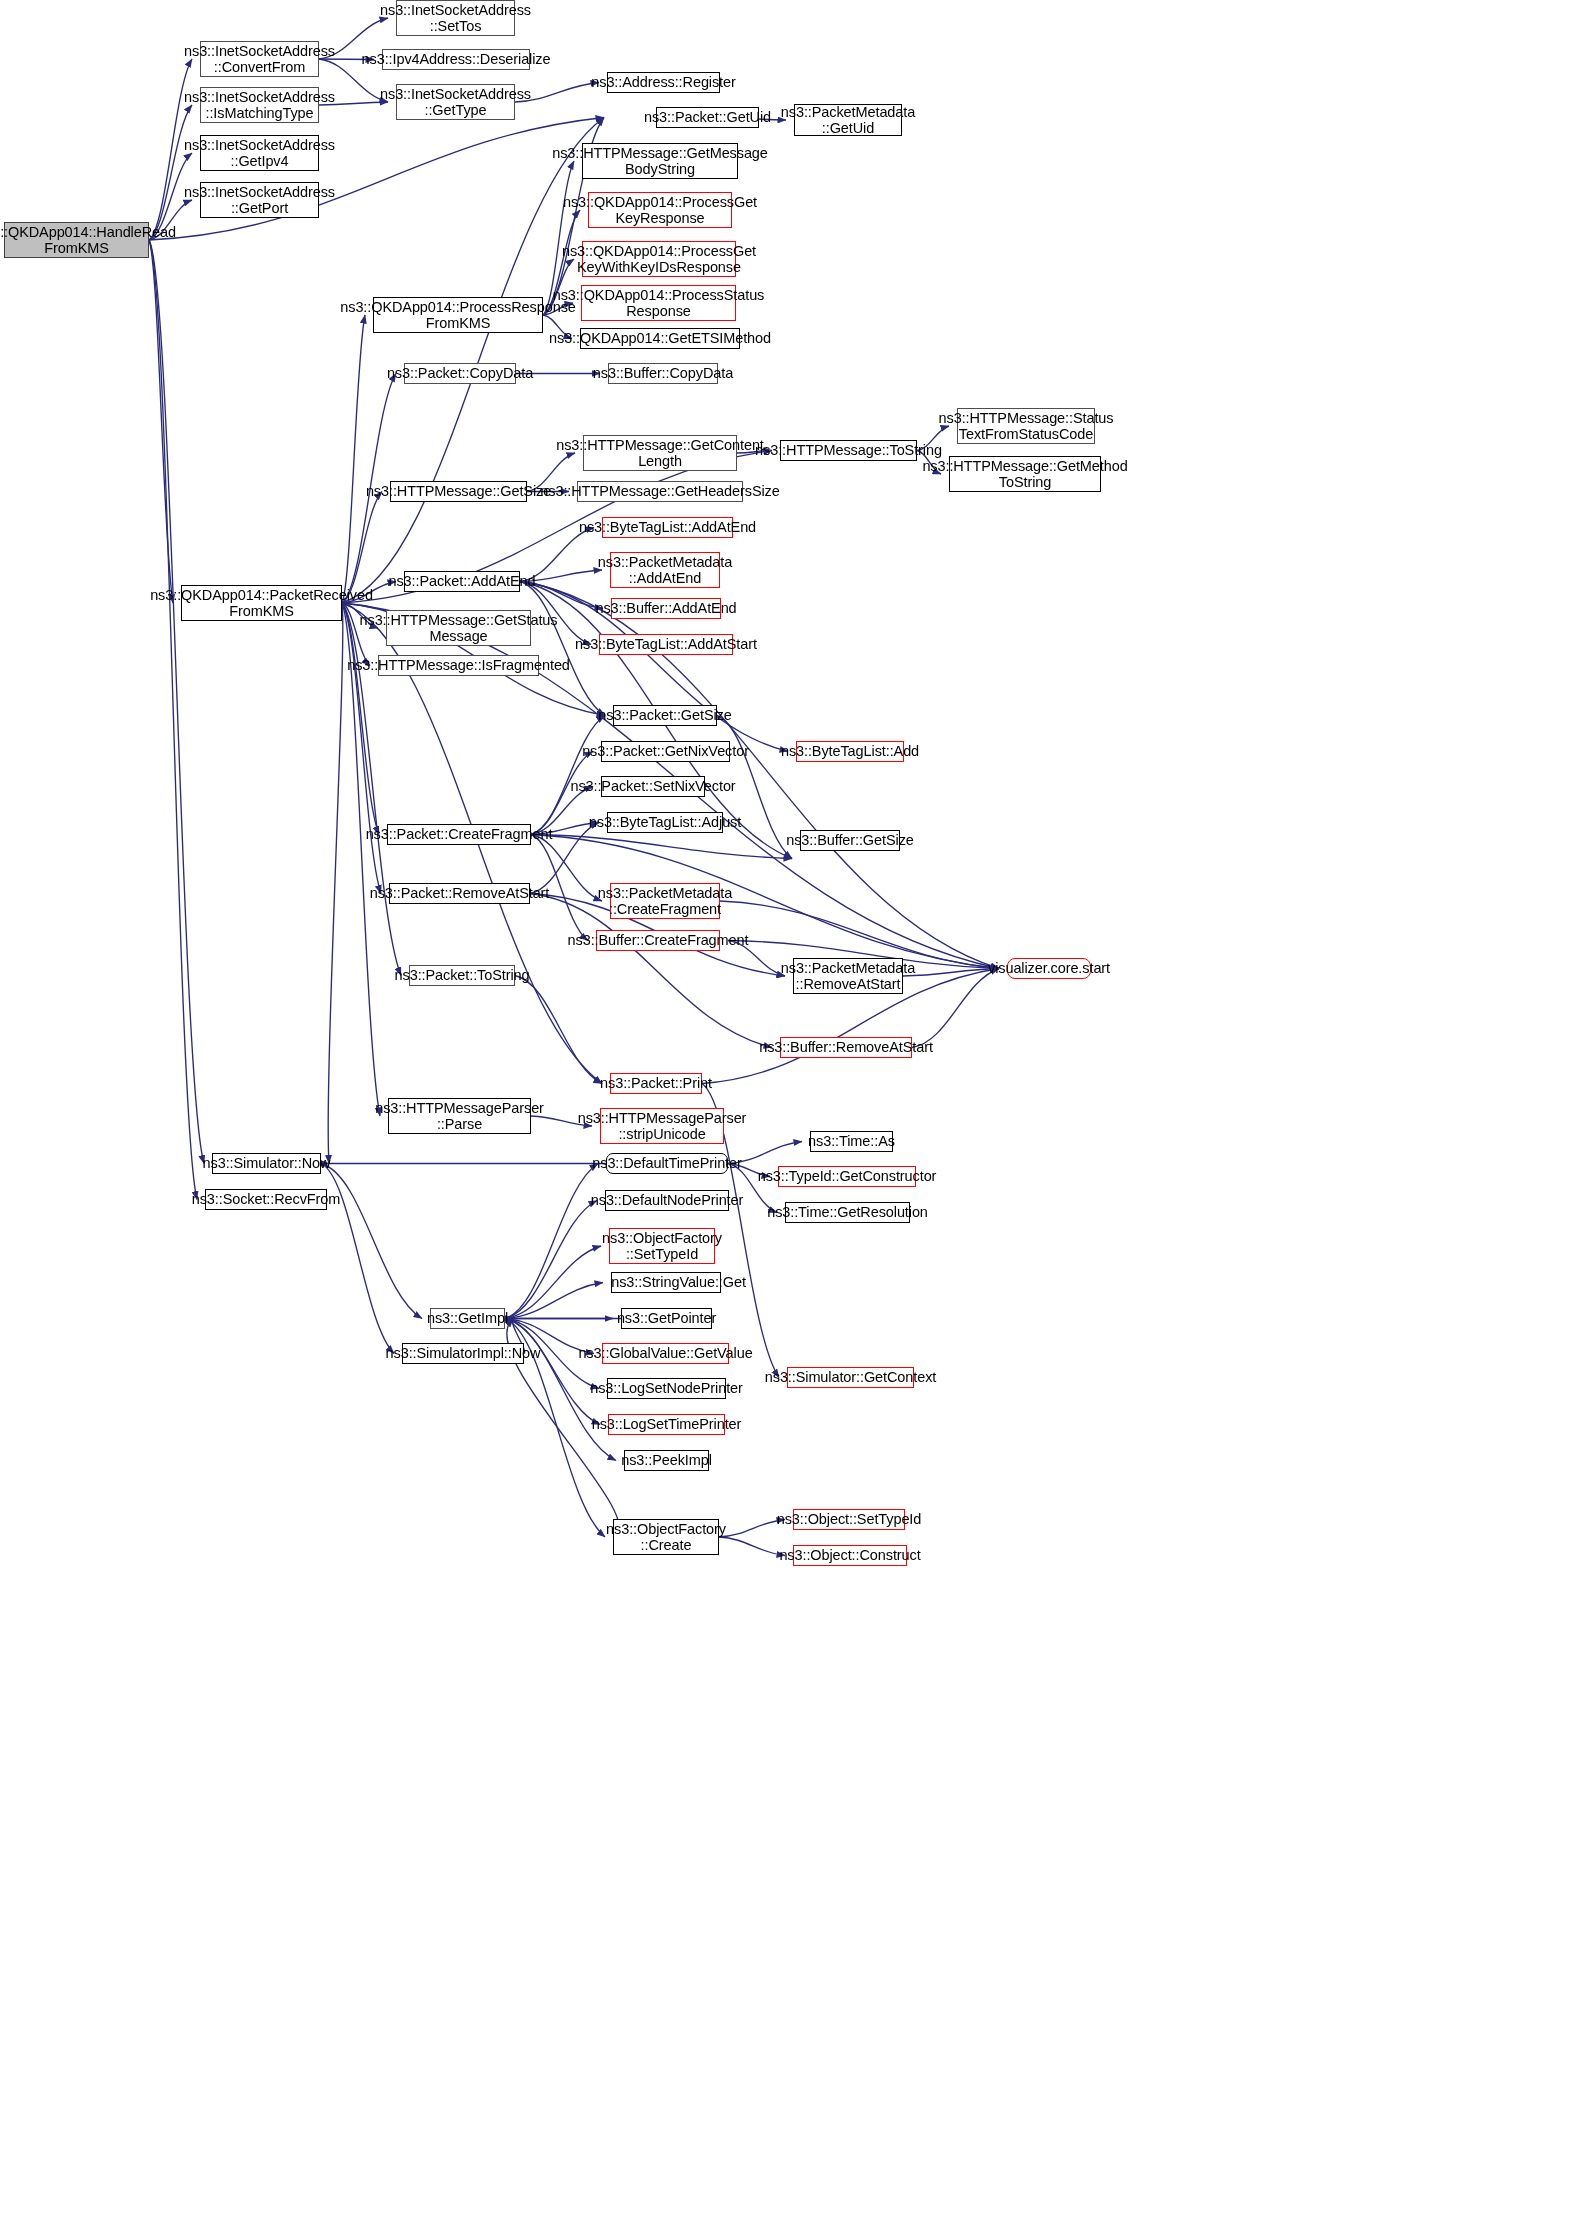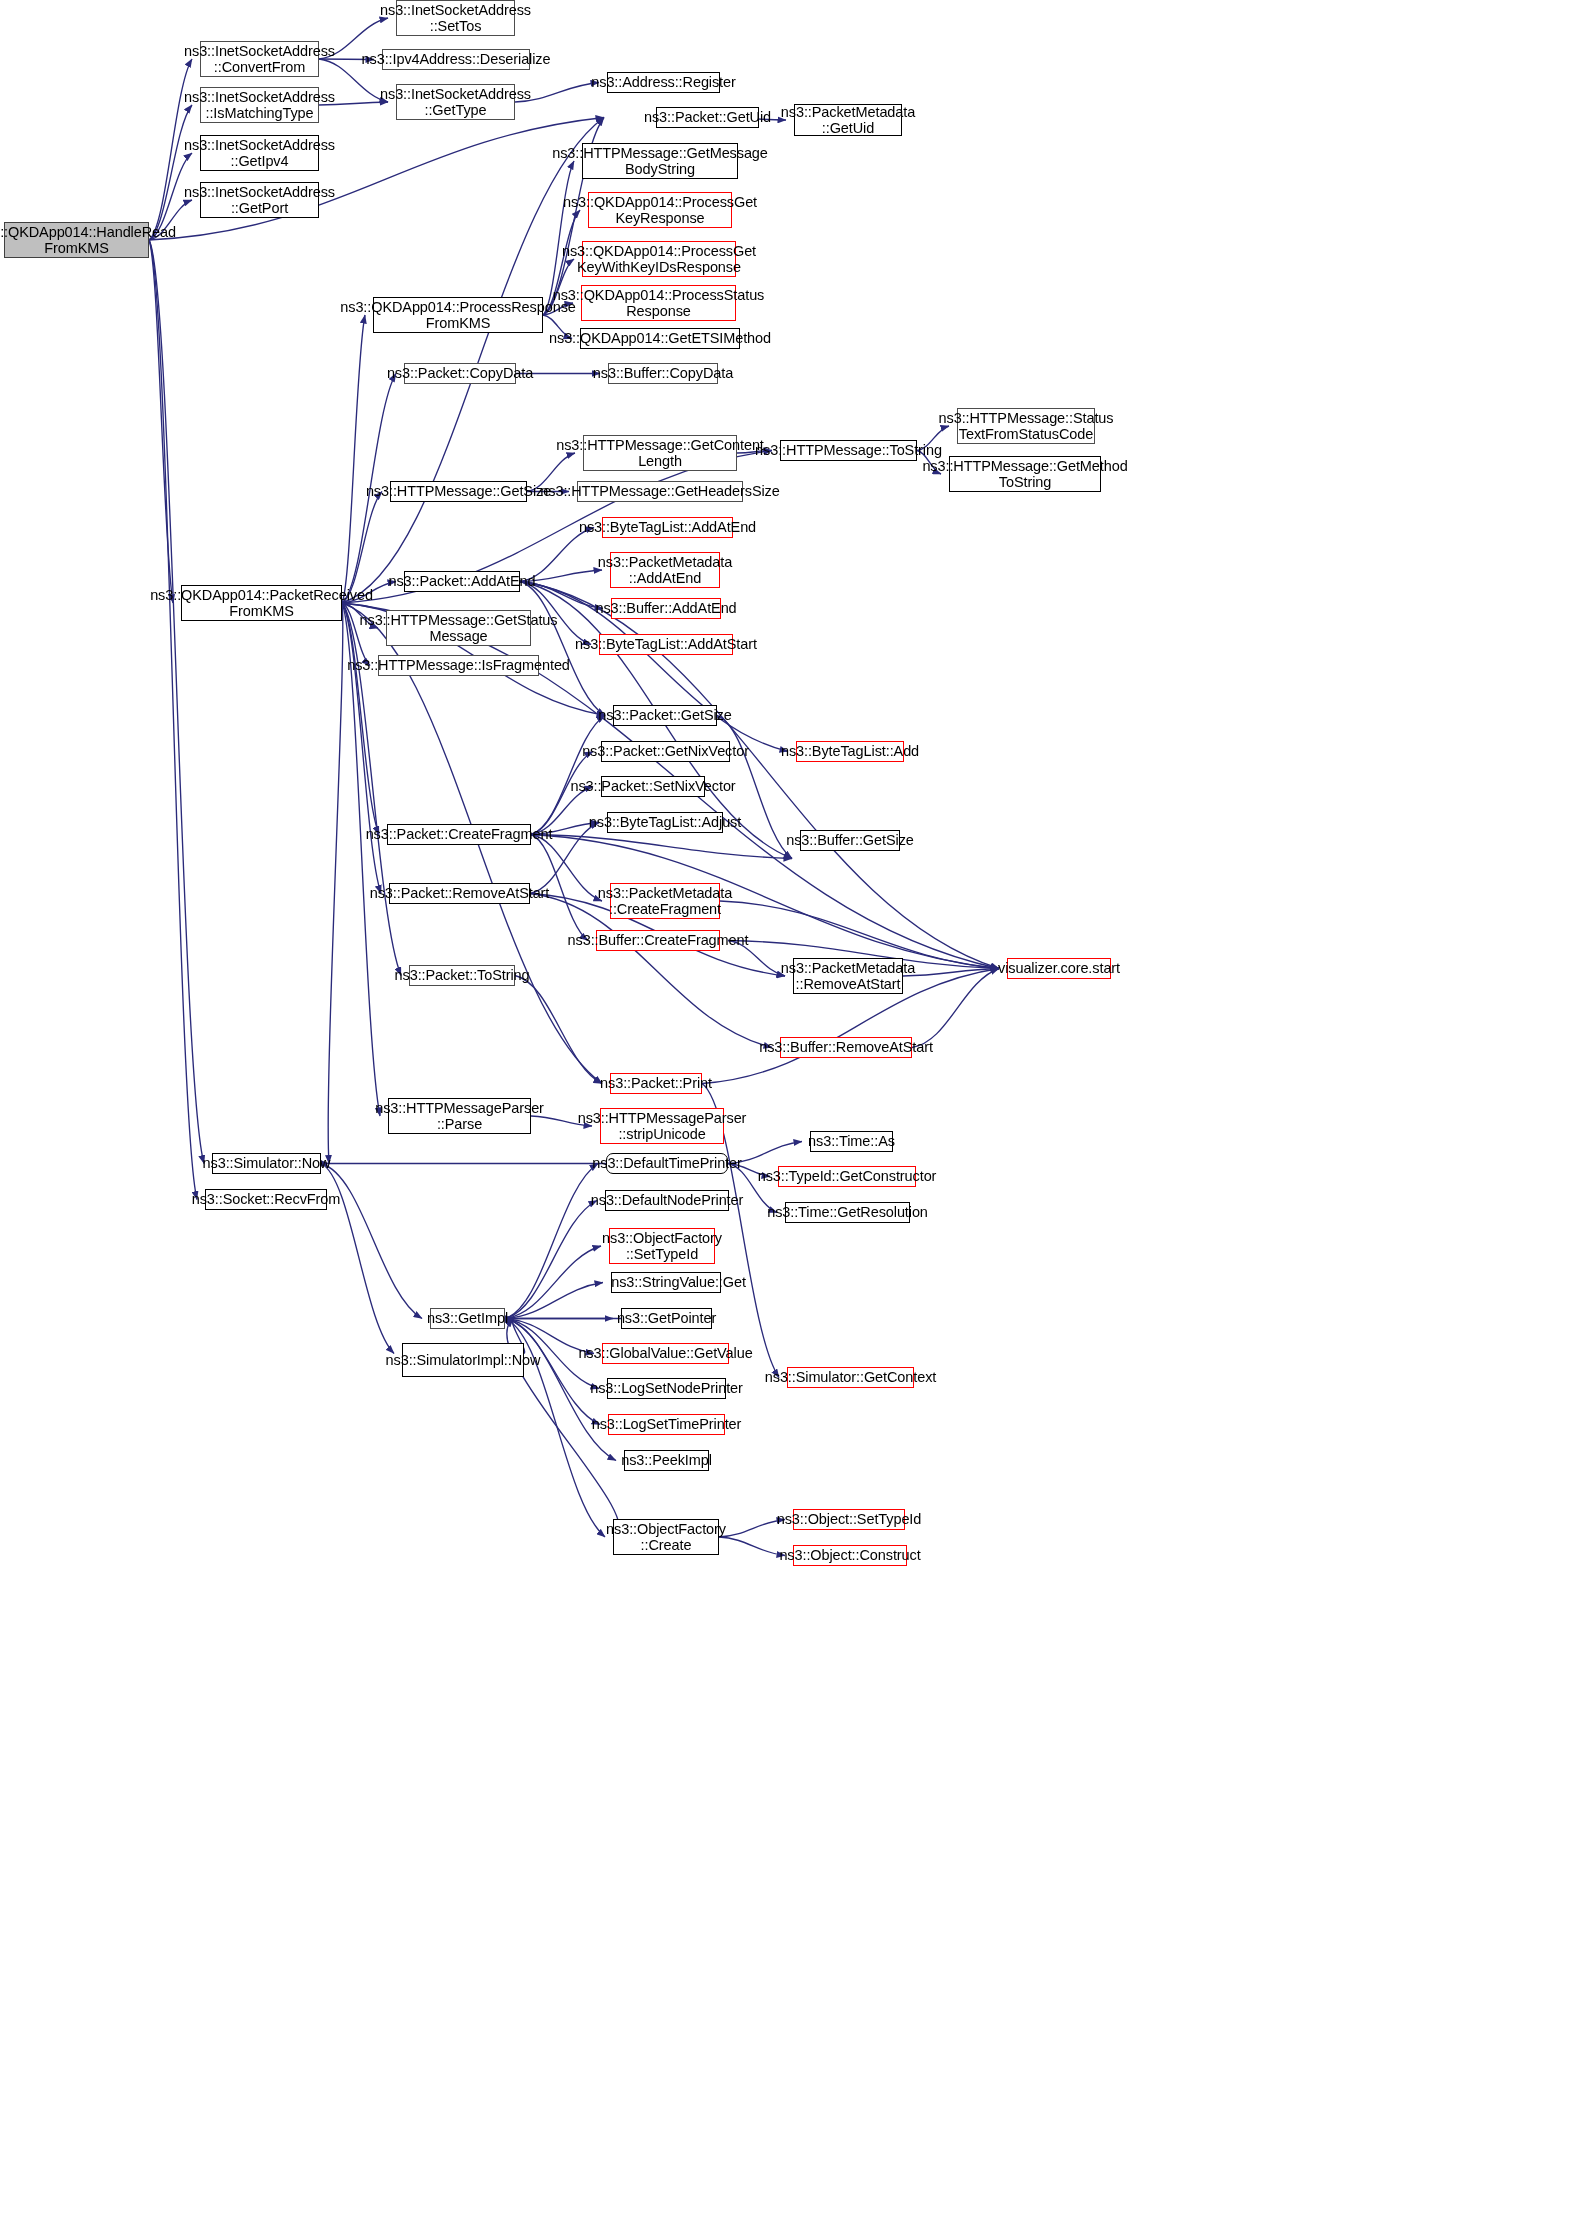--- a/index.html
+++ b/index.html
@@ -178,42 +178,42 @@
       <div class="node" style="left: 601px; top: 776px; width: 104px; height: 21px;">ns3::Packet::SetNixVector</div>
       <div class="node" style="left: 607px; top: 812px; width: 116px; height: 21px;">ns3::ByteTagList::Adjust</div>
       <div class="node" style="left: 800px; top: 830px; width: 100px; height: 21px;">ns3::Buffer::GetSize</div>
       <div class="node" style="left: 387px; top: 824px; width: 144px; height: 21px;">ns3::Packet::CreateFragment</div>
       <div class="node red" style="left: 610px; top: 883px; width: 110px; height: 36px;">ns3::PacketMetadata
 ::CreateFragment</div>
       <div class="node red" style="left: 596px; top: 930px; width: 124px; height: 21px;">ns3::Buffer::CreateFragment</div>
       <div class="node" style="left: 389px; top: 883px; width: 141px; height: 21px;">ns3::Packet::RemoveAtStart</div>
       <div class="node" style="left: 793px; top: 958px; width: 110px; height: 36px;">ns3::PacketMetadata
 ::RemoveAtStart</div>
-      <div class="node red" style="left: 1007px; top: 958px; width: 104px; height: 21px;">visualizer.core.start</div>
+      <div class="node red" style="left: 1007px; top: 958px; width: 84px; height: 21px; border-radius: 8px;">visualizer.core.start</div>
       <div class="node red" style="left: 780px; top: 1037px; width: 132px; height: 21px;">ns3::Buffer::RemoveAtStart</div>
       <div class="node gray" style="left: 409px; top: 965px; width: 106px; height: 21px;">ns3::Packet::ToString</div>
       <div class="node red" style="left: 610px; top: 1073px; width: 92px; height: 21px;">ns3::Packet::Print</div>
       <div class="node" style="left: 388px; top: 1098px; width: 143px; height: 36px;">ns3::HTTPMessageParser
 ::Parse</div>
       <div class="node red" style="left: 600px; top: 1108px; width: 124px; height: 36px;">ns3::HTTPMessageParser
 ::stripUnicode</div>
       <div class="node" style="left: 810px; top: 1131px; width: 83px; height: 21px;">ns3::Time::As</div>
       <div class="node" style="left: 212px; top: 1153px; width: 109px; height: 21px;">ns3::Simulator::Now</div>
       <div class="node" style="left: 606px; top: 1153px; width: 122px; height: 21px; border-radius: 7px;">ns3::DefaultTimePrinter</div>
       <div class="node red" style="left: 778px; top: 1166px; width: 138px; height: 21px;">ns3::TypeId::GetConstructor</div>
       <div class="node" style="left: 205px; top: 1189px; width: 122px; height: 21px;">ns3::Socket::RecvFrom</div>
       <div class="node" style="left: 605px; top: 1190px; width: 124px; height: 21px;">ns3::DefaultNodePrinter</div>
       <div class="node" style="left: 785px; top: 1202px; width: 125px; height: 21px;">ns3::Time::GetResolution</div>
       <div class="node red" style="left: 609px; top: 1228px; width: 106px; height: 36px;">ns3::ObjectFactory
 ::SetTypeId</div>
       <div class="node" style="left: 611px; top: 1272px; width: 110px; height: 21px; padding-left: 28px;">ns3::StringValue::Get</div>
       <div class="node gray" style="left: 430px; top: 1308px; width: 75px; height: 21px;">ns3::GetImpl</div>
       <div class="node" style="left: 621px; top: 1308px; width: 91px; height: 21px;">ns3::GetPointer</div>
       <div class="node red" style="left: 602px; top: 1343px; width: 127px; height: 21px;">ns3::GlobalValue::GetValue</div>
-      <div class="node" style="left: 402px; top: 1343px; width: 122px; height: 34px;">ns3::SimulatorImpl::Now</div>
+      <div class="node" style="left: 402px; top: 1343px; width: 122px; height: 21px;">ns3::SimulatorImpl::Now</div>
       <div class="node red" style="left: 787px; top: 1367px; width: 127px; height: 21px;">ns3::Simulator::GetContext</div>
       <div class="node" style="left: 607px; top: 1378px; width: 119px; height: 21px;">ns3::LogSetNodePrinter</div>
       <div class="node red" style="left: 608px; top: 1414px; width: 117px; height: 21px;">ns3::LogSetTimePrinter</div>
       <div class="node" style="left: 624px; top: 1450px; width: 85px; height: 21px;">ns3::PeekImpl</div>
       <div class="node" style="left: 613px; top: 1519px; width: 106px; height: 36px;">ns3::ObjectFactory
 ::Create</div>
       <div class="node red" style="left: 793px; top: 1509px; width: 112px; height: 21px;">ns3::Object::SetTypeId</div>
       <div class="node red" style="left: 793px; top: 1545px; width: 114px; height: 21px;">ns3::Object::Construct</div>
     </div>
 </div>

